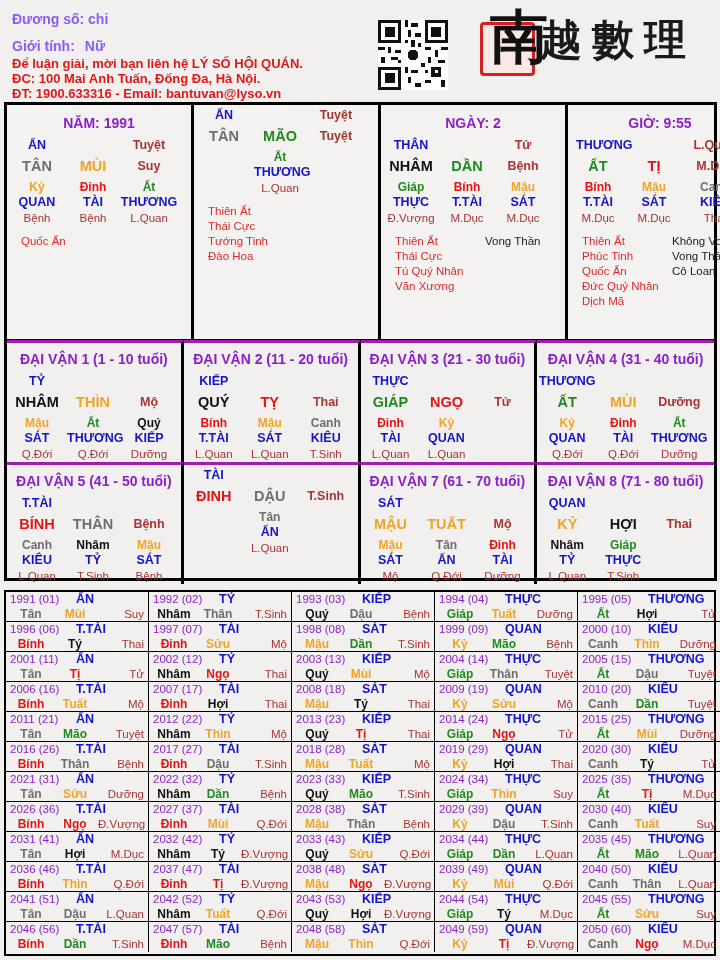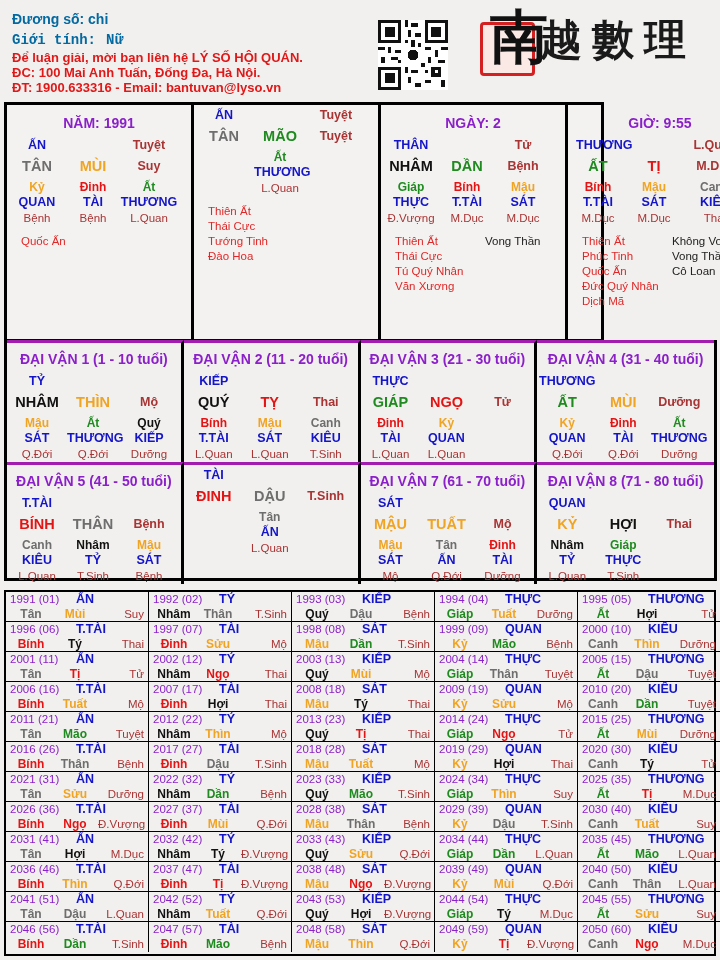--- a/index.html
+++ b/index.html
@@ -16,22 +16,22 @@
   .c-red { color: #e41414; }
   .c-orange { color: #f0a424; }
   .c-green { color: #1f8a1f; }
   .c-gray { color: #6e6e6e; }
   .c-black { color: #111; }
   .c-star { color: #e02828; }
   .c-starbad { color: #222; }
 
   
   .hdr { position: absolute; left: 12px; top: 9px; width: 360px; }
-  .hdr .l1, .hdr .l2 { font-size: 14px; font-weight: bold; color: #0369a1; height: 20px; line-height: 20px; }
-  .hdr .l2 { margin-top: 1px; font-family: Liberation Mono, monospace; }
+  .hdr .l1, .hdr .l2 { font-size: 14px; font-weight: bold; color: #8b5cf6; height: 20px; line-height: 20px; }
+  .hdr .l2 { margin-top: 7px; }
   .hdr .l3 { font-size: 13px; color: #e01818; line-height: 15px; font-weight: bold; }
   .hdr .l2 .gv { margin-left: 10px; }
   .qr {
     position: absolute; left: 378px; top: 20px; width: 70px; height: 70px;
     background: #fff;
   }
   .qr svg { width: 70px; height: 70px; display:block; }
   .seal {
     position: absolute; left: 480px; top: 22px; width: 55px; height: 54px;
     border: 3px solid #d42020; border-radius: 4px; background: #fbe9e6;
@@ -40,21 +40,21 @@
     position: absolute; left: 490px; top: 6px; font-size: 58px; font-family: "DejaVu Serif", serif;
     color: #111; font-weight: bold; line-height: 62px;
   }
   .callig {
     position: absolute; left: 540px; top: 10px; font-family: "DejaVu Serif", serif;
     font-size: 42px; font-weight: bold; color: #1a1a1a; letter-spacing: 10px; line-height: 60px;
   }
 
   
   .pillars {
-    position: absolute; left: 4px; top: 102px; width: 600px; height: 240px;
+    position: absolute; left: 4px; top: 102px; width: 713px; height: 240px;
     border: 3px solid #000; display: flex; background: rgba(255,255,255,0.15);
   }
   .pillar { flex: 1; border-right: 3px solid #000; position: relative; }
   .pillar:last-child { border-right: none; }
   .ptitle { text-align: center; font-size: 14px; font-weight: bold; margin-top: 10px; height: 20px; }
   .grid3 { display: grid; grid-template-columns: 60px 52px 60px; margin-left: 0; }
   .r-top { height: 20px; line-height: 20px; font-size: 12.5px; font-weight: bold; }
   .r-can { height: 22px; line-height: 22px; font-size: 14.5px; font-weight: bold; }
   .r-hid { height: 15px; line-height: 15px; font-size: 12px; font-weight: bold; margin-top: 3px; }
   .r-god { height: 15px; line-height: 15px; font-size: 12.5px; font-weight: bold; }

